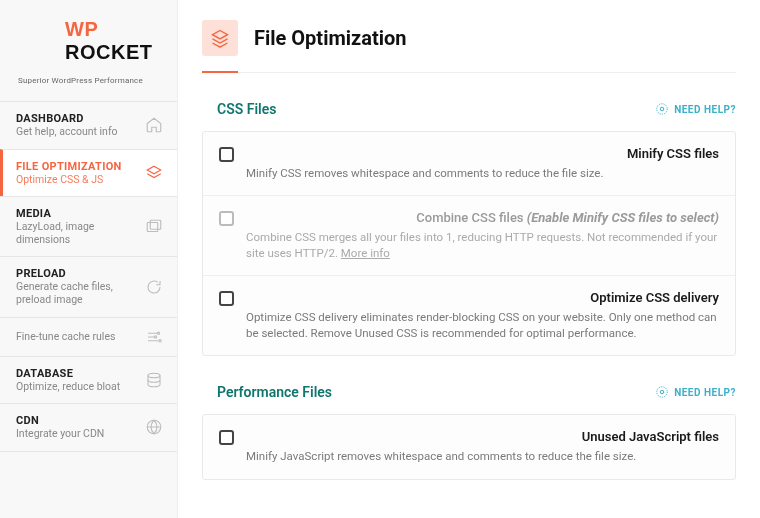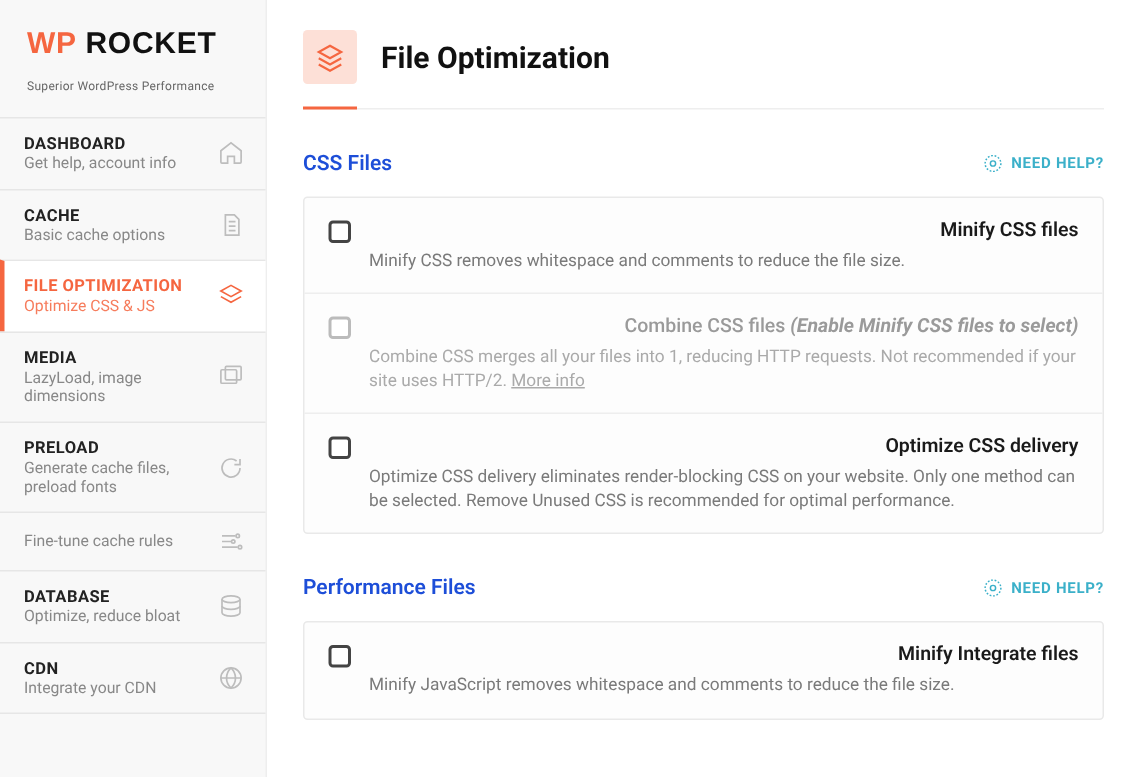--- a/index.html
+++ b/index.html
@@ -1,41 +1,41 @@
 <!DOCTYPE html>
 <html><head>
 <meta charset="utf-8">
 <style>
 * { box-sizing: border-box; margin: 0; padding: 0; }
 body { font-family: -apple-system, BlinkMacSystemFont, "Segoe UI", Roboto, Helvetica, Arial, sans-serif; width: 760px; height: 518px; overflow: hidden; background: #fff; color: #121116; }
 .app { display: flex; height: 100%; }
 .sidebar { width: 178px; flex-shrink: 0; background: #f8f8f8; border-right: 1px solid #eee; display: flex; flex-direction: column; }
 .logo-box { padding: 18px 12px 16px 18px; }
-.logo-main { font-family: Arial, sans-serif; font-weight: 900; font-size: 20px; letter-spacing: 0.5px; color: #111; }
+.logo-main { font-family: Arial, sans-serif; font-weight: 900; font-size: 20px; letter-spacing: 0.5px; color: #111; margin-left: 47px; }
 .logo-main .wp { color: #f56640; }
 .logo-tag { font-size: 8px; color: #666; letter-spacing: 0.2px; margin-top: 12px; }
 .nav { display: flex; flex-direction: column; }
 .nav-item { display: flex; align-items: center; padding: 10px 14px 10px 16px; border-top: 1px solid #e6e6e6; cursor: pointer; position: relative; }
 .nav-item:last-child { border-bottom: 1px solid #e6e6e6; }
 .nav-item .txt { flex: 1; min-width: 0; }
 .nav-item .title { font-size: 11px; font-weight: 700; letter-spacing: 0.3px; color: #222; }
 .nav-item .sub { font-size: 10.5px; color: #888; margin-top: 1px; line-height: 1.2; }
 .nav-item .ico { width: 18px; height: 18px; color: #bdbdbd; flex-shrink: 0; margin-left: 6px; }
 .nav-item.active { background: #fff; border-left: 3px solid #f56640; padding-left: 13px; }
 .nav-item.active .title { color: #f56640; }
 .nav-item.active .sub { color: #f56640; opacity: 0.85; }
 .nav-item.active .ico { color: #f56640; }
 .main { flex: 1; overflow-y: auto; padding: 0 24px 24px 24px; }
 .main::-webkit-scrollbar { width: 0; }
 .page-head { display: flex; align-items: center; padding: 20px 0 16px 0; border-bottom: 1px solid #eee; position: relative; }
 .page-head::after { content: ""; position: absolute; left: 0; bottom: -1px; width: 36px; height: 2px; background: #f56640; }
 .page-icon { width: 36px; height: 36px; background: #fde0d7; border-radius: 3px; display: flex; align-items: center; justify-content: center; margin-right: 16px; color: #f56640; }
 .page-title { font-size: 20px; font-weight: 700; color: #111; }
 .section-head { display: flex; justify-content: space-between; align-items: center; margin: 28px 0 14px 0; }
-.section-title { font-size: 14px; font-weight: 600; color: #1d4ed8; }
+.section-title { font-size: 14px; font-weight: 600; color: #0f766e; margin-left: 15px; }
 .help { display: flex; align-items: center; font-size: 10px; font-weight: 700; letter-spacing: 0.5px; color: #3bb0c9; cursor: pointer; justify-content: space-between; }
 .help svg { width: 14px; height: 14px; margin-right: 5px; }
 .panel { border: 1px solid #e9e9e9; border-radius: 3px; background: #fdfdfd; }
 .opt { display: flex; padding: 14px 16px; border-bottom: 1px solid #eee; }
 .opt:last-child { border-bottom: none; }
 .opt .cbwrap { flex-shrink: 0; margin-right: 12px; padding-top: 1px; }
 .cb { width: 15px; height: 15px; border: 2px solid #444; border-radius: 3px; background: #fff; cursor: pointer; }
 .opt.disabled .cb { border-color: #bbb; cursor: default; }
 .opt-body { flex: 1; }
 .opt-title { font-size: 13px; font-weight: 600; color: #1a1a1a; margin-bottom: 4px; text-align: right; }
@@ -59,30 +59,20 @@
     <nav class="nav">
       <div class="nav-item">
         <div class="txt">
             <div class="title">DASHBOARD</div>
             <div class="sub">Get help, account info</div>
           </div>
         <svg class="ico" viewBox="0 0 24 24" fill="none" stroke="currentColor" stroke-width="1.5">
             <path d="M3 10l9-7 9 7v10a1 1 0 0 1-1 1h-5v-6h-6v6H4a1 1 0 0 1-1-1z"></path>
           </svg>
       </div>
-      <div class="nav-item">
-        <div class="txt">
-            <div class="title">CACHE</div>
-            <div class="sub">Basic cache options</div>
-          </div>
-        <svg class="ico" viewBox="0 0 24 24" fill="none" stroke="currentColor" stroke-width="1.5">
-            <path d="M7 3h8l4 4v14H7z"></path>
-            <path d="M10 9h6M10 13h6M10 17h6"></path>
-          </svg>
-      </div>
       <div class="nav-item active">
         <div class="txt">
             <div class="title">FILE OPTIMIZATION</div>
             <div class="sub">Optimize CSS &amp; JS</div>
           </div>
         <svg class="ico" viewBox="0 0 24 24" fill="none" stroke="currentColor" stroke-width="1.5">
             <path d="M12 3l9 5-9 5-9-5 9-5z"></path>
             <path d="M3 13l9 5 9-5"></path>
           </svg>
       </div>
@@ -92,21 +82,21 @@
             <div class="sub">LazyLoad, image dimensions</div>
           </div>
         <svg class="ico" viewBox="0 0 24 24" fill="none" stroke="currentColor" stroke-width="1.5">
             <rect x="3" y="6" width="14" height="12" rx="1"></rect>
             <rect x="7" y="3" width="14" height="12" rx="1"></rect>
           </svg>
       </div>
       <div class="nav-item">
         <div class="txt">
             <div class="title">PRELOAD</div>
-            <div class="sub">Generate cache files, preload fonts</div>
+            <div class="sub">Generate cache files, preload image</div>
           </div>
         <svg class="ico" viewBox="0 0 24 24" fill="none" stroke="currentColor" stroke-width="1.5">
             <path d="M20 12a8 8 0 1 1-3-6.2"></path>
             <path d="M20 4v5h-5"></path>
           </svg>
       </div>
       <div class="nav-item">
         <div class="txt">
             <div class="sub">Fine-tune cache rules</div>
           </div>
@@ -202,19 +192,19 @@
           </svg>
         <span>NEED HELP?</span>
       </div>
     </div>
     <div class="panel">
       <div class="opt">
         <div class="cbwrap">
             <div class="cb"></div>
           </div>
         <div class="opt-body">
-          <div class="opt-title">Minify Integrate files</div>
+          <div class="opt-title">Unused JavaScript files</div>
           <div class="opt-desc">Minify JavaScript removes whitespace and comments to reduce the file size.</div>
         </div>
       </div>
     </div>
   </main>
 </div>
 
 </body></html>

